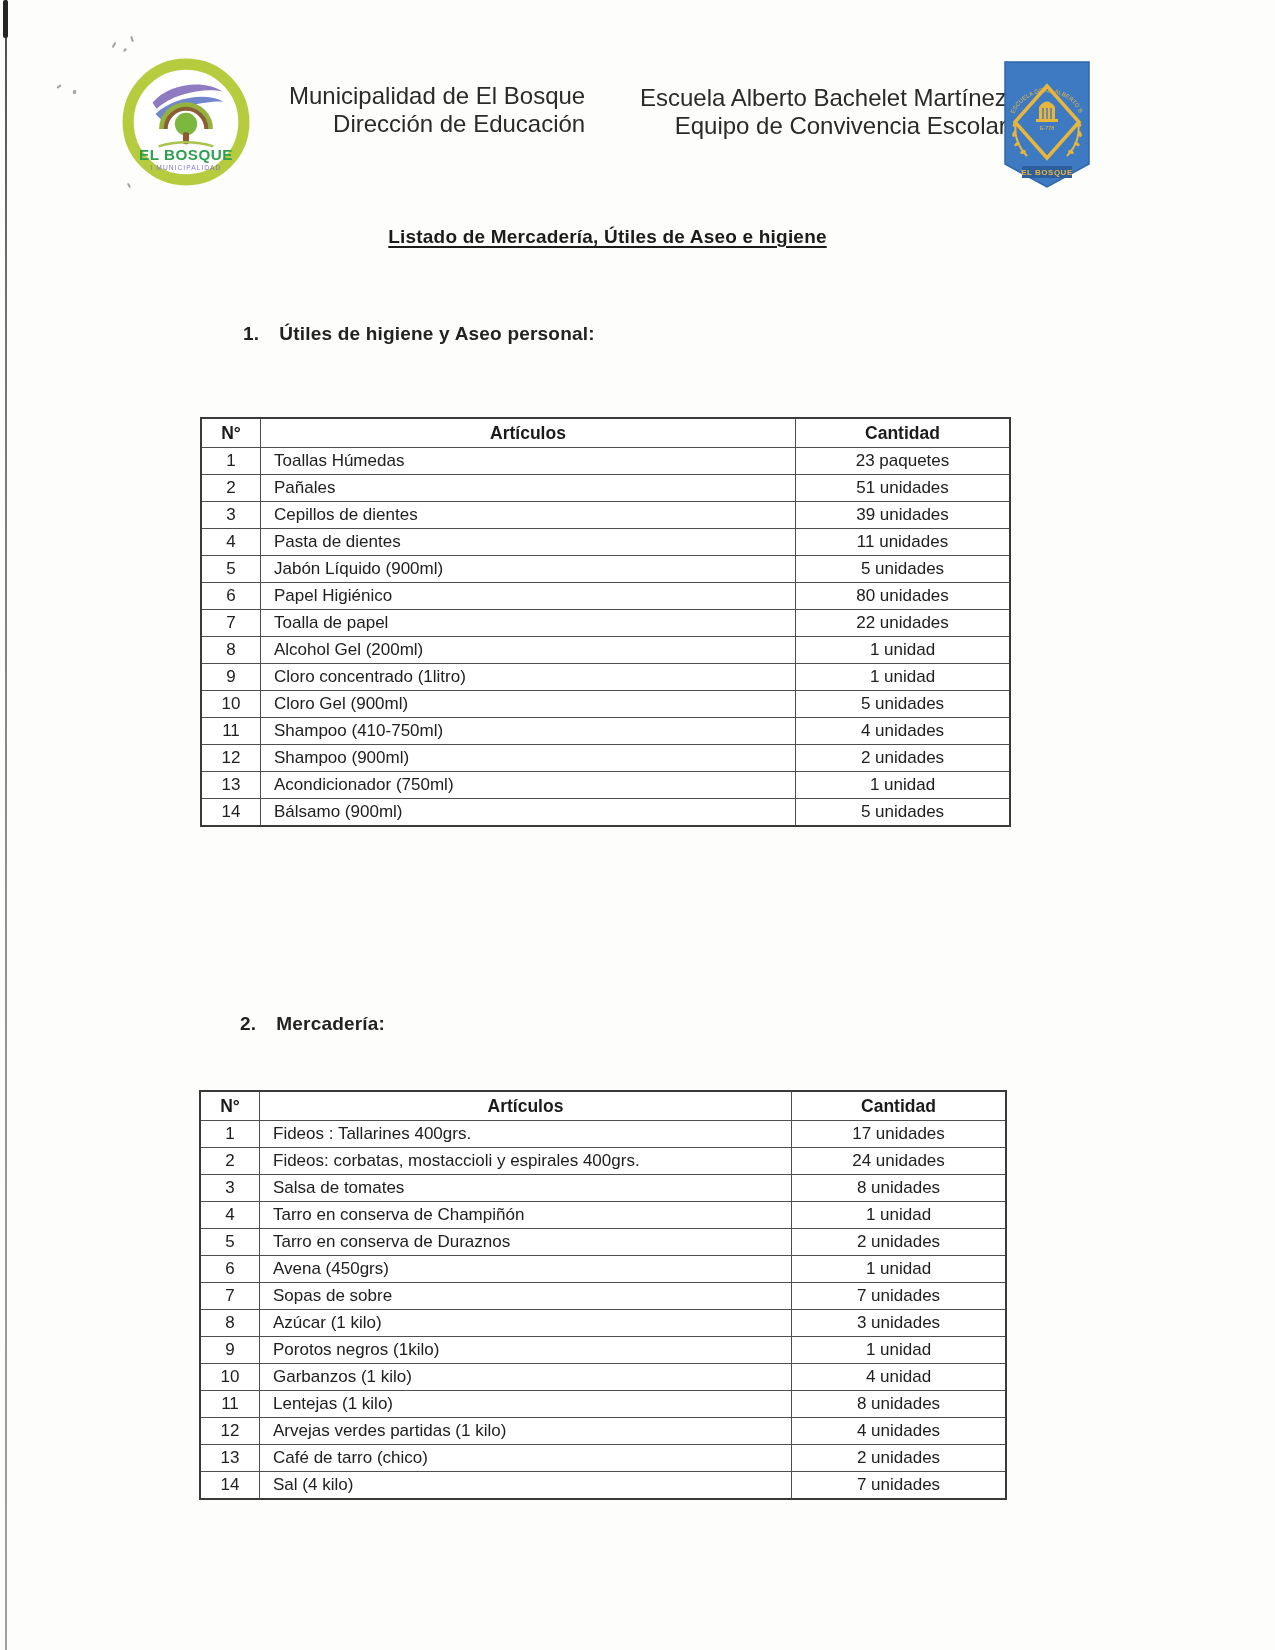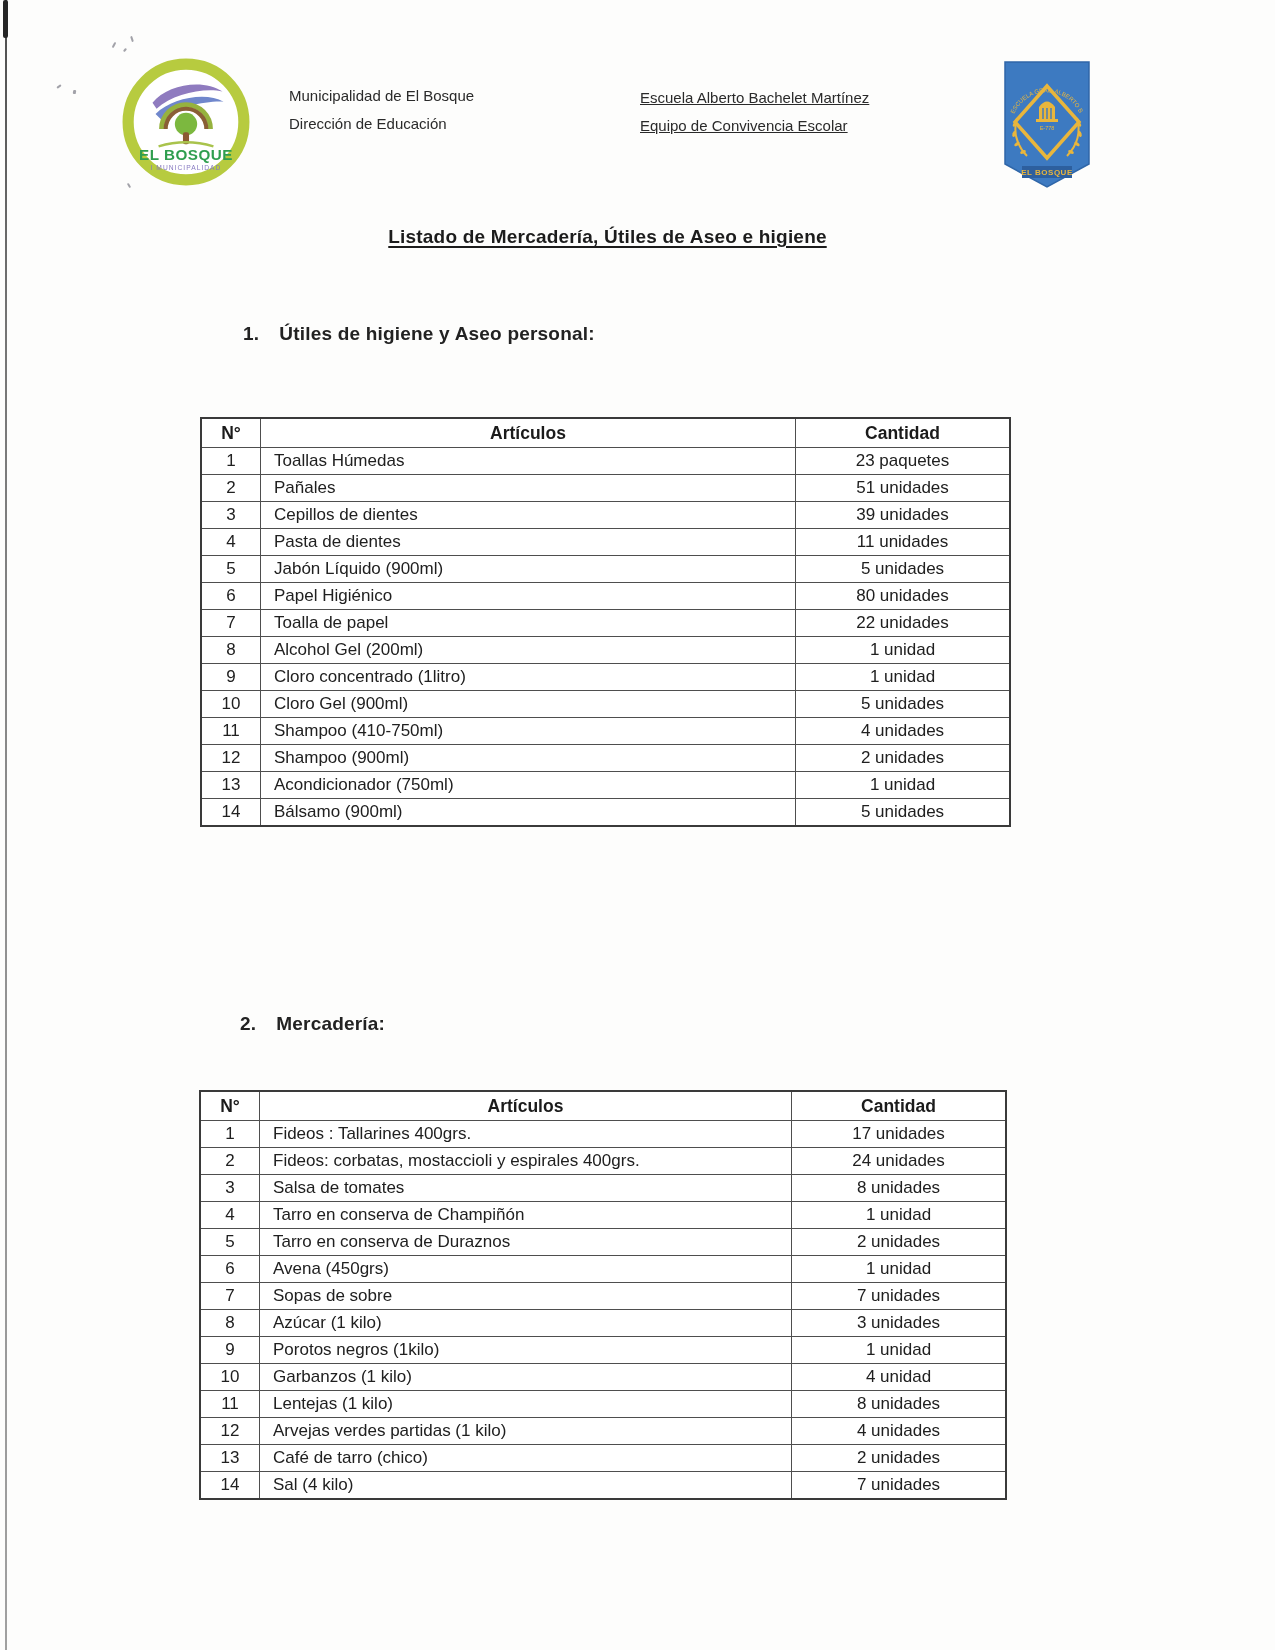--- a/index.html
+++ b/index.html
@@ -22,23 +22,23 @@
   .s1 { left:113px; top:42px;  width:2px; height:6px; transform:rotate(28deg); }
   .s2 { left:131px; top:36px;  width:2px; height:6px; transform:rotate(-18deg); }
   .s3 { left:124px; top:48px;  width:2px; height:4px; transform:rotate(40deg); }
   .s4 { left:58px;  top:84px;  width:2px; height:5px; transform:rotate(55deg); }
   .s5 { left:73px;  top:90px;  width:3px; height:4px; transform:rotate(10deg); }
   .s6 { left:128px; top:183px; width:2px; height:5px; transform:rotate(-30deg); }
 
   
   .municipal-logo { position:absolute; left:120px; top:56px; }
   .school-logo    { position:absolute; left:1002px; top:60px; }
-  .org-block { position:absolute; font-size:15px; line-height:28px; color:#2a2a2a; }
+  .org-block { position:absolute; font-size:24px; line-height:28px; color:#2a2a2a;text-align:right; }
   .org-left  { left:289px; top:82px; }
-  .org-right { left:640px; top:84px;text-decoration:underline; }
+  .org-right { left:640px; top:84px; }
 
   
   .doc-title {
     position:absolute; left:0; top:226px; width:1215px; text-align:center;
   }
   .doc-title span {
     font-size:19px; font-weight:bold; color:#1c1c1c;
     text-decoration:underline; text-underline-offset:3px;
     text-decoration-thickness:1.5px; letter-spacing:.2px;
   }

